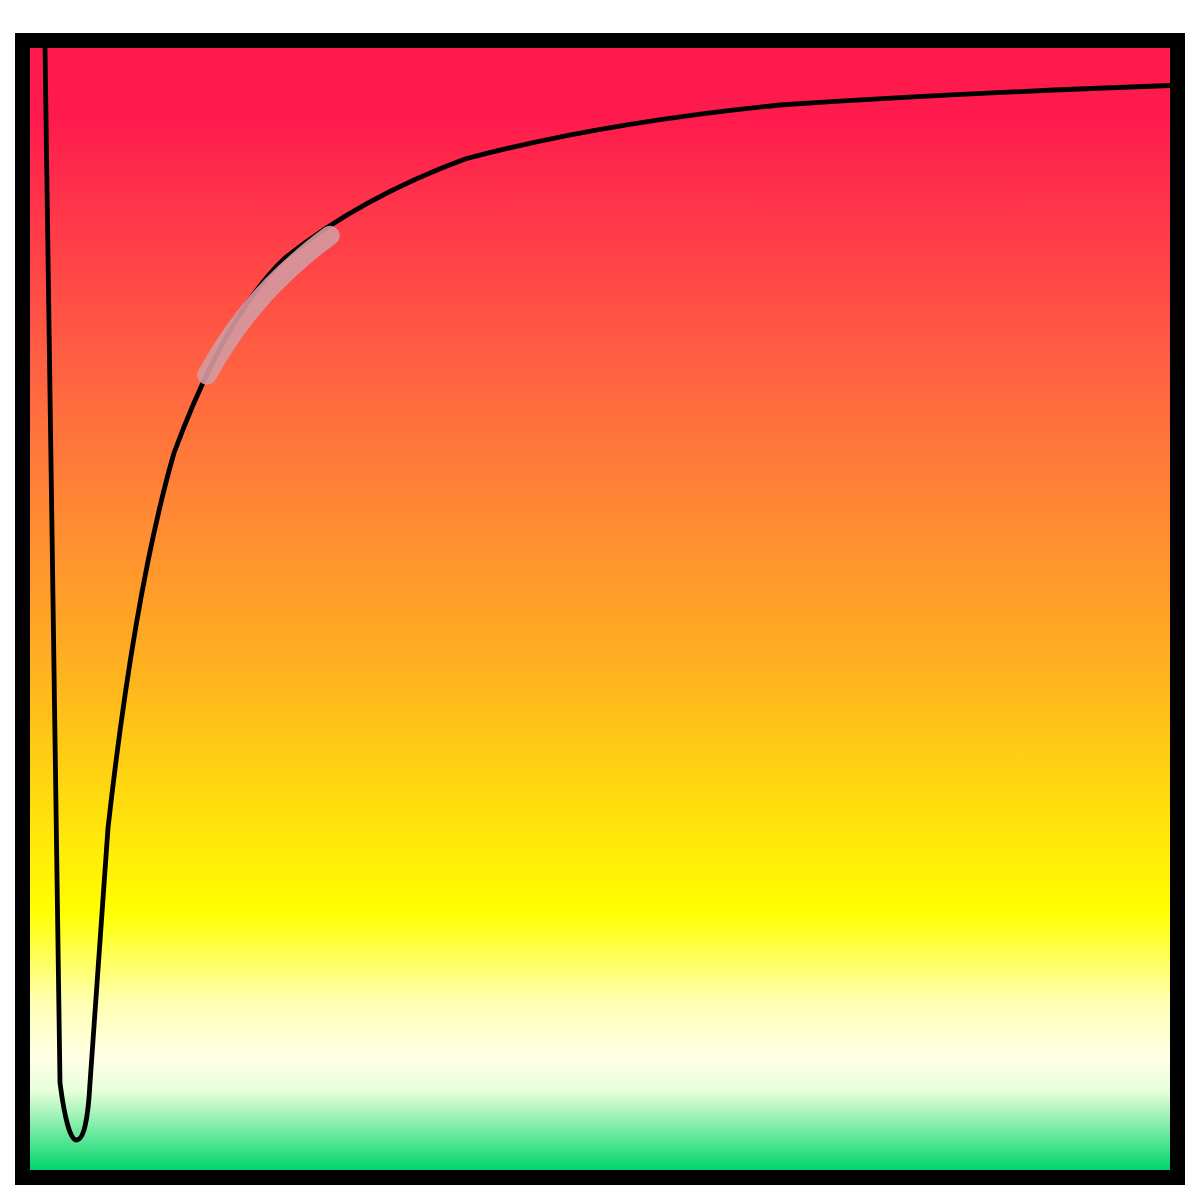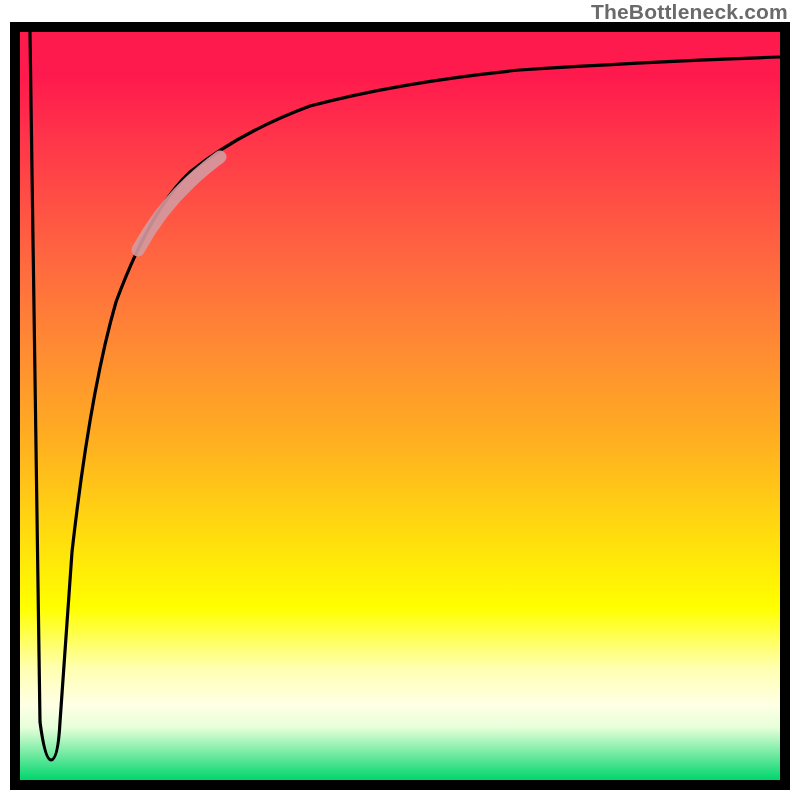--- a/index.html
+++ b/index.html
@@ -60,21 +60,20 @@
     font-weight: 600;
     color: #6a6a6a;
     letter-spacing: 0.2px;
   }
 </style>
 </head>
 <body>
 
 <div class="stage">
 
-  <div class="attribution">TheBottleneck.com</div>
 
   <div class="plot-frame">
     <div class="gradient-bg"></div>
 
     <svg class="curve" viewBox="0 0 760 748" preserveAspectRatio="none">
 
       <path d="M 10 0
                L 20 690
                Q 25 728 31 728
                Q 38 728 40 690

